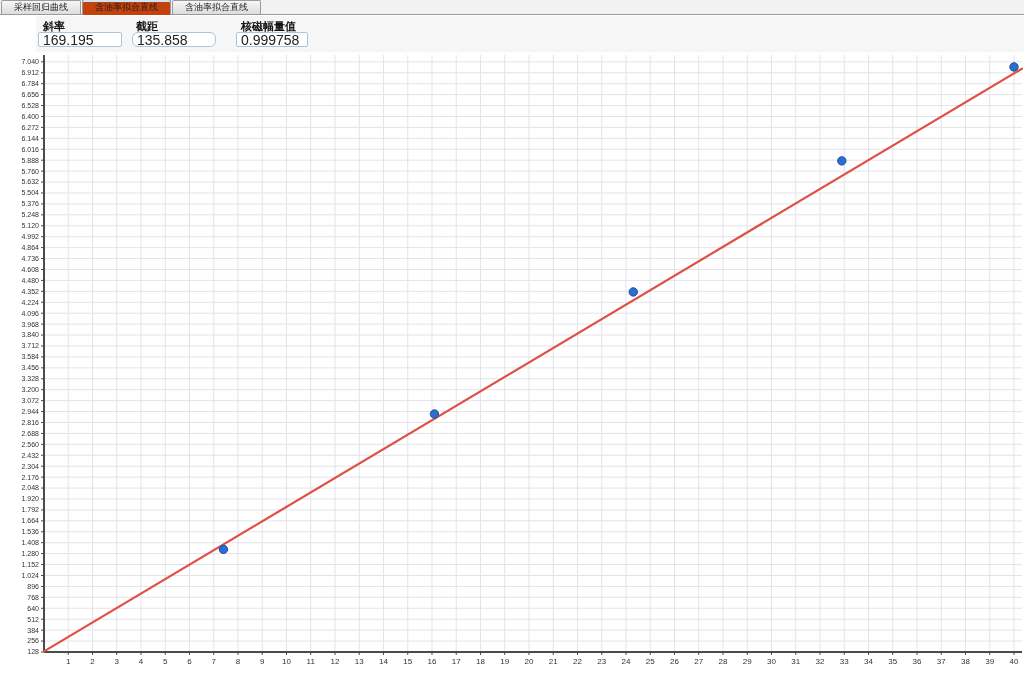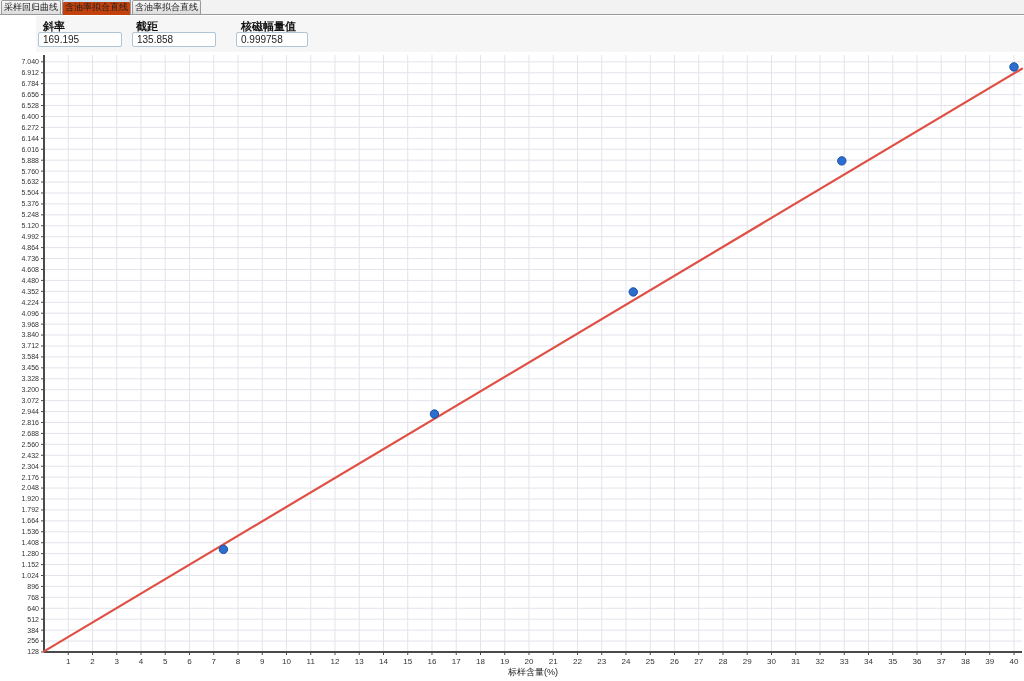--- a/index.html
+++ b/index.html
@@ -10,21 +10,21 @@
     -webkit-font-smoothing:antialiased;
   }
   
   .tabstrip{
     position:absolute;left:0;top:0;width:1024px;height:15px;
     background:#f2f2f2;border-bottom:1px solid #9a9a9a;
     display:flex;align-items:flex-end;padding-left:1px;box-sizing:border-box;
   }
   .tab{
     height:13px;line-height:13px;font-size:9px;color:#222;
-    padding:0 2px;margin-right:1px;
+    padding:0 12px;margin-right:1px;
     border:1px solid #9a9a9a;border-bottom:none;
     border-radius:2px 2px 0 0;
     background:linear-gradient(#f7f7f7,#dcdcdc);
     white-space:nowrap;cursor:default;position:relative;
   }
   .tab.active{
     background:#c2410c;height:15px;line-height:15px;
     margin-bottom:-1px;z-index:2;
     box-shadow:inset 0 2px 0 #cfe3f5;
   }
@@ -35,24 +35,24 @@
     margin-left:36px;
   }
   .plabel{
     position:absolute;top:3px;font-size:11px;font-weight:bold;color:#111;
     white-space:nowrap;
   }
   .pinput{
     position:absolute;top:16px;height:15px;
     border:1px solid #afc4d5;border-radius:2px;background:#ffffff;
     font-family:"Liberation Sans","DejaVu Sans",sans-serif;
-    font-size:10px;color:#222;padding:0 0 0 4px;box-sizing:border-box;
+    font-size:14px;color:#222;padding:0 0 0 4px;box-sizing:border-box;
   }
   #slope-label{left:7px;} #slope-field{left:2px;width:84px;}
-  #intercept-label{left:100px;} #intercept-field{left:96px;width:84px;}
+  #intercept-label{left:100px;} #intercept-field{left:96px;width:84px;border-radius:6px;}
   #corr-label{left:205px;} #corr-field{left:200px;width:72px;}
   
   .chartwrap{position:absolute;left:0;top:52px;width:1024px;height:629px;background:#ffffff;}
   #plot{position:absolute;left:0;top:0;}
   .ytitle{
     position:absolute;left:2px;top:330px;
     writing-mode:vertical-rl;text-orientation:upright;
     font-size:8px;color:#222;letter-spacing:1px;
   }
   .xtitle{
@@ -369,14 +369,13 @@
       <text x="989.7475824448302" y="612" text-anchor="middle" font-size="8px" fill="#333333" font-family="&quot;Liberation Sans&quot;,&quot;DejaVu Sans&quot;,sans-serif">39</text>
       <line x1="1013.9975204562361" y1="600" x2="1013.9975204562361" y2="603" stroke="#4a4a4a" stroke-width="1"></line>
       <text x="1013.9975204562361" y="612" text-anchor="middle" font-size="8px" fill="#333333" font-family="&quot;Liberation Sans&quot;,&quot;DejaVu Sans&quot;,sans-serif">40</text>
       <line x1="44" y1="599.3290580663615" x2="1022" y2="16.704672060926782" stroke="#e04f44" stroke-width="2.2" stroke-linecap="round"></line>
       <circle cx="223.4495412844037" cy="497.36927917620136" r="4.2" fill="#2a6ed0" stroke="#1c4f9e" stroke-width="1"></circle>
       <circle cx="434.4240019836351" cy="362.03675629290615" r="4.2" fill="#2a6ed0" stroke="#1c4f9e" stroke-width="1"></circle>
       <circle cx="633.2734936771634" cy="239.93864416475975" r="4.2" fill="#2a6ed0" stroke="#1c4f9e" stroke-width="1"></circle>
       <circle cx="841.8229605752542" cy="108.87528604118995" r="4.2" fill="#2a6ed0" stroke="#1c4f9e" stroke-width="1"></circle>
       <circle cx="1013.9975204562361" cy="14.953661327231089" r="4.2" fill="#2a6ed0" stroke="#1c4f9e" stroke-width="1"></circle>
     </svg>
-  <div class="xtitle">标样含量(%)</div>
 </div>
 
 </body></html>

